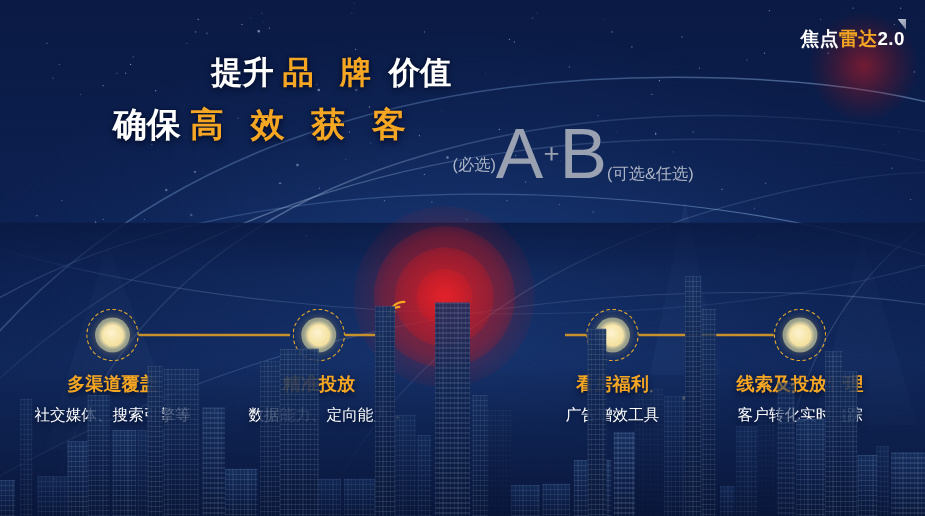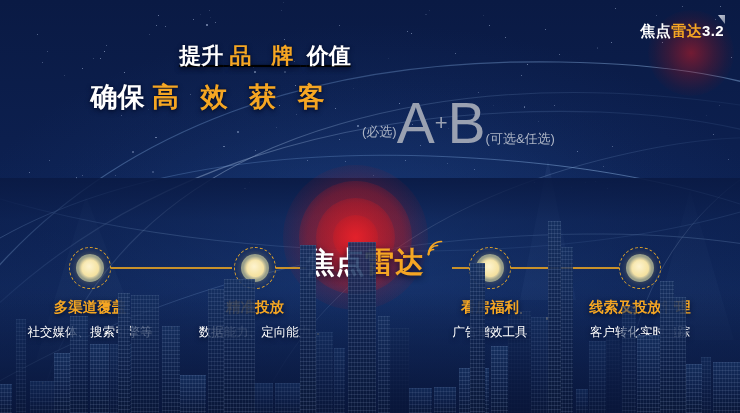--- a/index.html
+++ b/index.html
@@ -68,21 +68,21 @@
     position:absolute; right:-1px; top:-7px; width:7px; height:9px;
     background:linear-gradient(135deg,#d9dee8,#8d96ab);
     clip-path:polygon(0 0,100% 0,100% 100%);
     opacity:.9;
   }
 
   
   .headline { position:absolute; left:0; top:32px; width:520px; text-align:center; }
   .hl-line { font-weight:700; line-height:1.12; white-space:nowrap; }
   .hl1 { font-size:27px; margin-left:112px; }
-  .hl2 { font-size:22px; margin-left:10px; margin-top:12px;text-decoration:underline; }
+  .hl2 { font-size:25px; margin-left:10px; margin-top:12px; }
   .hl3 { font-size:27px; margin-left:-98px; margin-top:13px; }
   .sp  { letter-spacing:7px; }
   .wht { color:#ffffff; text-shadow:0 2px 5px rgba(3,12,40,.85),0 0 2px rgba(3,12,40,.9); }
   .amb { color:#f5a623; text-shadow:0 2px 5px rgba(3,12,40,.85),0 0 2px rgba(3,12,40,.9); }
 
   
   .ab { position:absolute; left:362px; top:96px; display:flex; align-items:flex-end; color:#9aa3b4; }
   .ab-pre { font-size:13px; color:#aeb6c6; padding-bottom:9px; letter-spacing:0; }
   .ab-main { font-size:57px; line-height:.95; font-weight:400; color:#9aa1b1; display:flex; align-items:flex-start; }
   .ab-plus { font-size:22px; line-height:1; padding-top:16px; color:#9aa1b1; }
@@ -335,21 +335,21 @@
   <div class="radar">
     <div class="ring" style="left:0;top:0;width:145px;height:145px;background:radial-gradient(circle,rgba(200,26,34,.34) 0%,rgba(180,22,32,.22) 52%,rgba(150,20,30,.06) 74%,rgba(12,30,76,0) 86%);"></div>
     <div class="ring" style="left:16px;top:16px;width:113px;height:113px;background:radial-gradient(circle,rgba(214,28,36,.50) 0%,rgba(196,24,32,.34) 60%,rgba(160,20,30,0) 84%);"></div>
     <div class="ring" style="left:33px;top:33px;width:79px;height:79px;background:radial-gradient(circle,rgba(226,30,38,.62) 0%,rgba(205,26,34,.40) 62%,rgba(170,22,30,0) 88%);"></div>
     <div class="ring" style="left:50px;top:50px;width:45px;height:45px;background:radial-gradient(circle,rgba(238,34,42,.72) 0%,rgba(214,28,36,.44) 62%,rgba(180,24,32,0) 90%);"></div>
   </div>
 
   <div class="logo">
     <div class="logo-glow"></div>
     <div class="logo-text">
-      <span class="w">焦点</span><span class="o">雷达</span><span class="n">3.2</span>
+      <span class="w">焦点</span><span class="o">雷达</span><span class="n">2.0</span>
       <span class="logo-mark"></span>
     </div>
   </div>
 
   <div class="headline">
     <div class="hl-line hl2">
       <span class="wht">提升</span>&nbsp;<span class="amb sp">品 牌</span>&nbsp;<span class="wht">价值</span>
     </div>
     <div class="hl-line hl3">
       <span class="wht">确保</span>&nbsp;<span class="amb sp">高 效 获 客</span>
@@ -387,21 +387,20 @@
         </span>
       </div>
       <div class="node" style="left: 640px; top: 268px;">
         <span class="node-mid">
           <span class="node-core"></span>
         </span>
       </div>
     </div>
 
   <div class="center-logo">
-    <span class="cl-text"><span class="cl-w">焦点</span><span class="cl-o">雷达</span></span>
     <svg class="wave" width="17" height="17" viewBox="0 0 17 17">
       <g fill="none" stroke="#f5a623" stroke-width="1.7" stroke-linecap="round">
         <path d="M2.5 14.5 A 5 5 0 0 1 7.5 9.5"></path>
         <path d="M2.5 14.5 A 9 9 0 0 1 11.5 5.5"></path>
         <path d="M2.5 14.5 A 13 13 0 0 1 15.5 1.5"></path>
       </g>
     </svg>
   </div>
 
   <div class="labels" id="labels">

